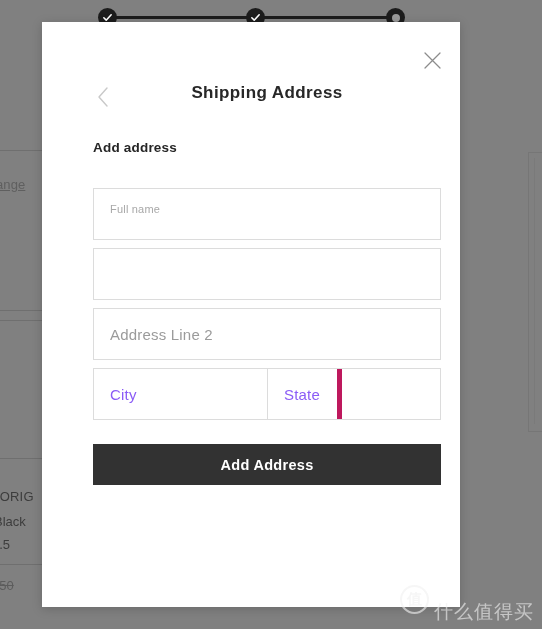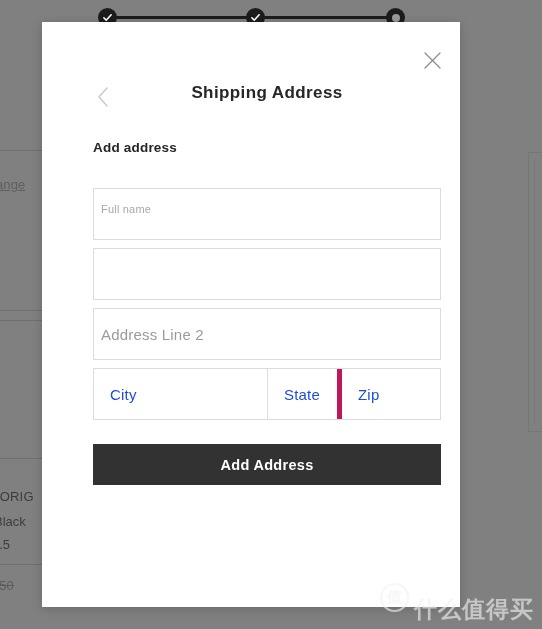--- a/index.html
+++ b/index.html
@@ -226,21 +226,21 @@
     position: relative;
     width: 348px;
     height: 52px;
     border: 1px solid #dcdcdc;
     background: #fff;
     box-sizing: border-box;
     margin-bottom: 8px;
   }
   .field .ph {
     position: absolute;
-    left: 7px;
+    left: 16px;
     top: 50%;
     transform: translateY(-50%);
     font-size: 15px;
     color: #9b9b9b;
     letter-spacing: .2px;
     pointer-events: none;
   }
   
   .field.floated .ph {
     top: 14px;
@@ -283,21 +283,21 @@
   }
   .field-row .cell.city  { width: 174px; border-right: 1px solid #dcdcdc; }
   .field-row .cell.state { width: 74px;  border-right: 5px solid #be185d; }
   .field-row .cell.zip   { width: 98px; }
   .field-row .cell .ph {
     position: absolute;
     left: 16px;
     top: 50%;
     transform: translateY(-50%);
     font-size: 15px;
-    color: #1d4ed8;
+    color: #8b5cf6;
     letter-spacing: .2px;
     pointer-events: none;
   }
   .field-row .cell input {
     position: absolute;
     inset: 0;
     width: 100%;
     height: 100%;
     border: 0;
     outline: 0;
@@ -342,22 +342,22 @@
     border: 2px solid #f1f1f1;
     color: #f1f1f1;
     font-size: 15px;
     font-weight: bold;
     display: flex;
     align-items: center;
     justify-content: center;
     font-family: "DejaVu Sans", sans-serif;
   }
   .wm-text {
-    font-size: 23px;
-    font-weight: bold;
+    font-size: 19px;
+    font-weight: normal;
     color: #f2f2f2;
     letter-spacing: 1px;
     font-family: "DejaVu Sans", sans-serif;
     margin-top: 25px;
   }
 </style>
 </head>
 <body>
 
 <div id="backdrop">
@@ -438,24 +438,20 @@
 
     <div class="field-row">
       <div class="cell city">
         <span class="ph">City</span>
         <input type="text" value="" style="">
       </div>
       <div class="cell state">
         <span class="ph">State</span>
         <input type="text" value="" style="">
       </div>
-      <div class="cell zip">
-        <span class="ph">Zip</span>
-        <input type="text" value="" style="">
-      </div>
     </div>
 
 
     <button class="submit-btn">Add Address</button>
   </div>
 </div>
 
 <div class="watermark">
   <span class="wm-badge">值</span>
   <span class="wm-text">什么值得买</span>

